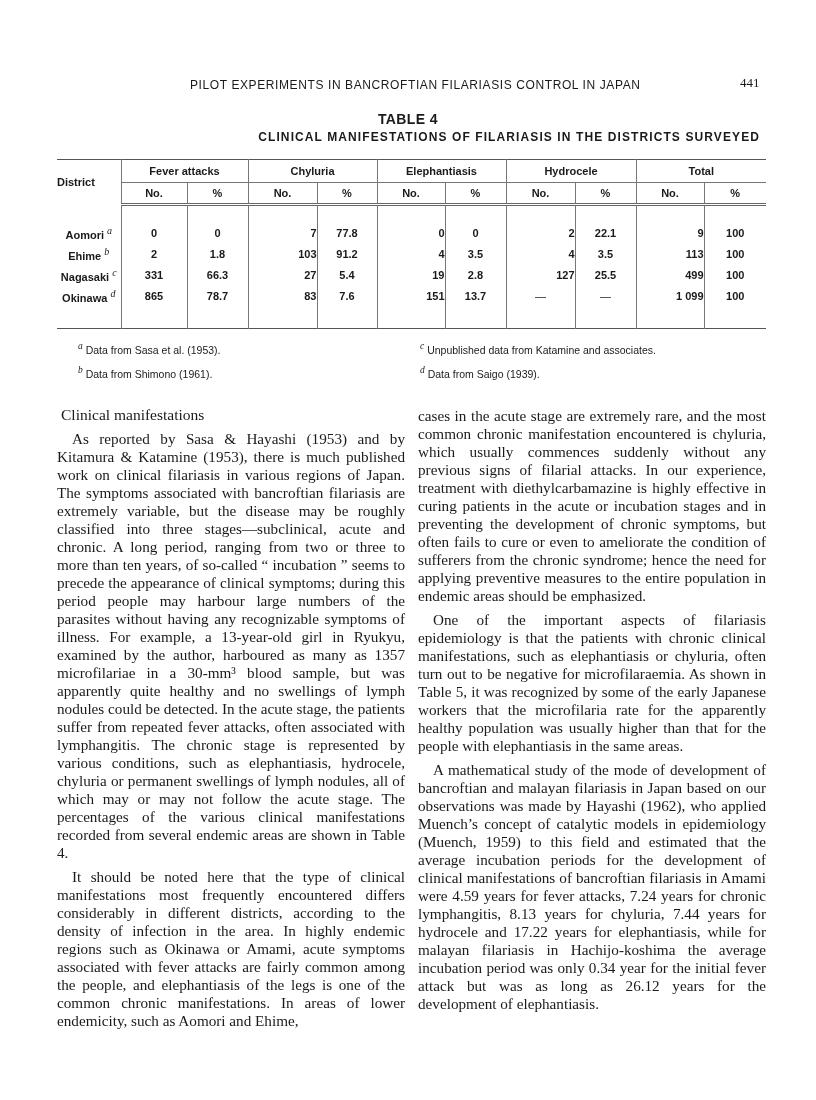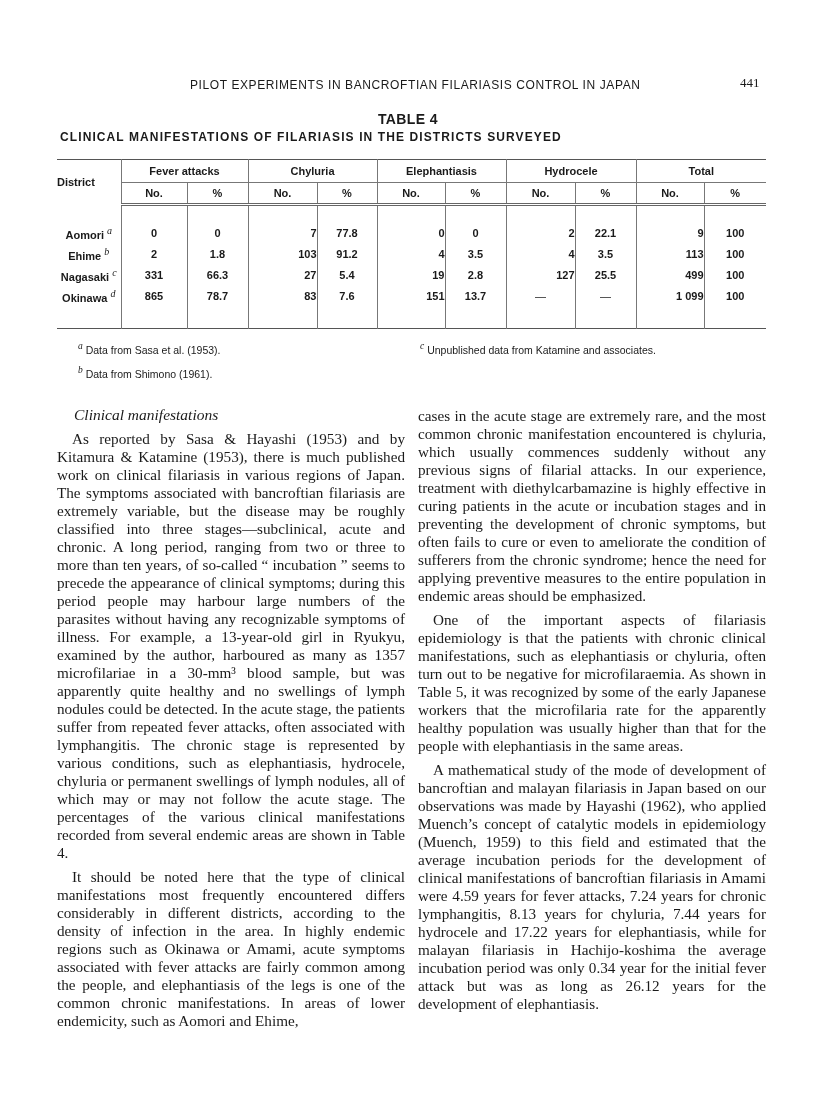--- a/index.html
+++ b/index.html
@@ -10,21 +10,21 @@
   }
   .page-num {
     position: absolute; left: 740px; top: 75px;
     font-family: "Liberation Serif", serif; font-size: 13px;
   }
   .table-label {
     position: absolute; left: 0; width: 816px; top: 111px; text-align: center;
     font-family: "Liberation Sans", sans-serif; font-weight: bold; font-size: 14px; letter-spacing: 0.4px;
   }
   .table-title {
-    position: absolute; left: 60px; width: 700px; top: 130px; text-align: left;
+    position: absolute; left: 60px; width: 700px; top: 130px; text-align: right;
     font-family: "Liberation Sans", sans-serif; font-weight: bold; font-size: 12px; letter-spacing: 1.1px;
   }
   table.data {
     position: absolute; left: 57px; top: 159px; width: 709px;
     border-collapse: collapse;
     font-family: "Liberation Sans", sans-serif; font-weight: bold; font-size: 11px;
     border-top: 1px solid #555;
     border-bottom: 1.5px solid #555;
   }
   table.data th, table.data td { padding: 0; }
@@ -44,21 +44,21 @@
   }
   .footnotes sup { font-family: "Liberation Serif", serif; font-style: italic; font-size: 9.5px; }
   .col {
     position: absolute; top: 406px; width: 348px;
     font-family: "Liberation Serif", serif; font-size: 15.2px; line-height: 18px; text-align: justify;
   }
   .col.left { left: 57px; }
   .col.right { left: 418px; top: 407px; }
   .col p { margin: 0 0 6px 0; text-indent: 15px; }
   .col p.noindent { text-indent: 0; }
-  .section-heading { font-style: italic; margin: 0 0 6px 17px; font-size: 15.5px; }
+  .section-heading { margin: 0 0 6px 4px; font-size: 15.5px; }
   .dash { font-weight: normal; }
 </style>
 </head>
 <body>
 
 <div class="running-head">PILOT EXPERIMENTS IN BANCROFTIAN FILARIASIS CONTROL IN JAPAN</div>
 <div class="page-num">441</div>
 
 <div class="table-label">TABLE 4</div>
 <div class="table-title">CLINICAL MANIFESTATIONS OF FILARIASIS IN THE DISTRICTS SURVEYED</div>
@@ -182,20 +182,21 @@
       </tr>
   </tbody>
 </table>
 
 <div class="footnotes" style="left:78px;">
   <div><sup>a</sup> <span>Data from Sasa et al. (1953).</span></div>
   <div><sup>b</sup> <span>Data from Shimono (1961).</span></div>
 </div>
 <div class="footnotes" style="left:420px;">
   <div><sup>c</sup> <span>Unpublished data from Katamine and associates.</span></div>
+  <div><sup>d</sup> <span>Data from Saigo (1939).</span></div>
 </div>
 
 <div class="col left">
   <div class="section-heading">Clinical manifestations</div>
   <p>As reported by Sasa &amp; Hayashi (1953) and by Kitamura &amp; Katamine (1953), there is much published work on clinical filariasis in various regions of Japan.  The symptoms associated with bancroftian filariasis are extremely variable, but the disease may be roughly classified into three stages—subclinical, acute and chronic.  A long period, ranging from two or three to more than ten years, of so-called “ incubation ” seems to precede the appearance of clinical symptoms; during this period people may harbour large numbers of the parasites without having any recognizable symptoms of illness.  For example, a 13-year-old girl in Ryukyu, examined by the author, harboured as many as 1357 microfilariae in a 30-mm³ blood sample, but was apparently quite healthy and no swellings of lymph nodules could be detected.  In the acute stage, the patients suffer from repeated fever attacks, often associated with lymphangitis.  The chronic stage is represented by various conditions, such as elephantiasis, hydrocele, chyluria or permanent swellings of lymph nodules, all of which may or may not follow the acute stage.  The percentages of the various clinical manifestations recorded from several endemic areas are shown in Table 4.</p>
   <p>It should be noted here that the type of clinical manifestations most frequently encountered differs considerably in different districts, according to the density of infection in the area.  In highly endemic regions such as Okinawa or Amami, acute symptoms associated with fever attacks are fairly common among the people, and elephantiasis of the legs is one of the common chronic manifestations.  In areas of lower endemicity, such as Aomori and Ehime,</p>
 </div>
 
 <div class="col right">
   <p class="noindent">cases in the acute stage are extremely rare, and the most common chronic manifestation encountered is chyluria, which usually commences suddenly without any previous signs of filarial attacks.  In our experience, treatment with diethylcarbamazine is highly effective in curing patients in the acute or incubation stages and in preventing the development of chronic symptoms, but often fails to cure or even to ameliorate the condition of sufferers from the chronic syndrome; hence the need for applying preventive measures to the entire population in endemic areas should be emphasized.</p>

